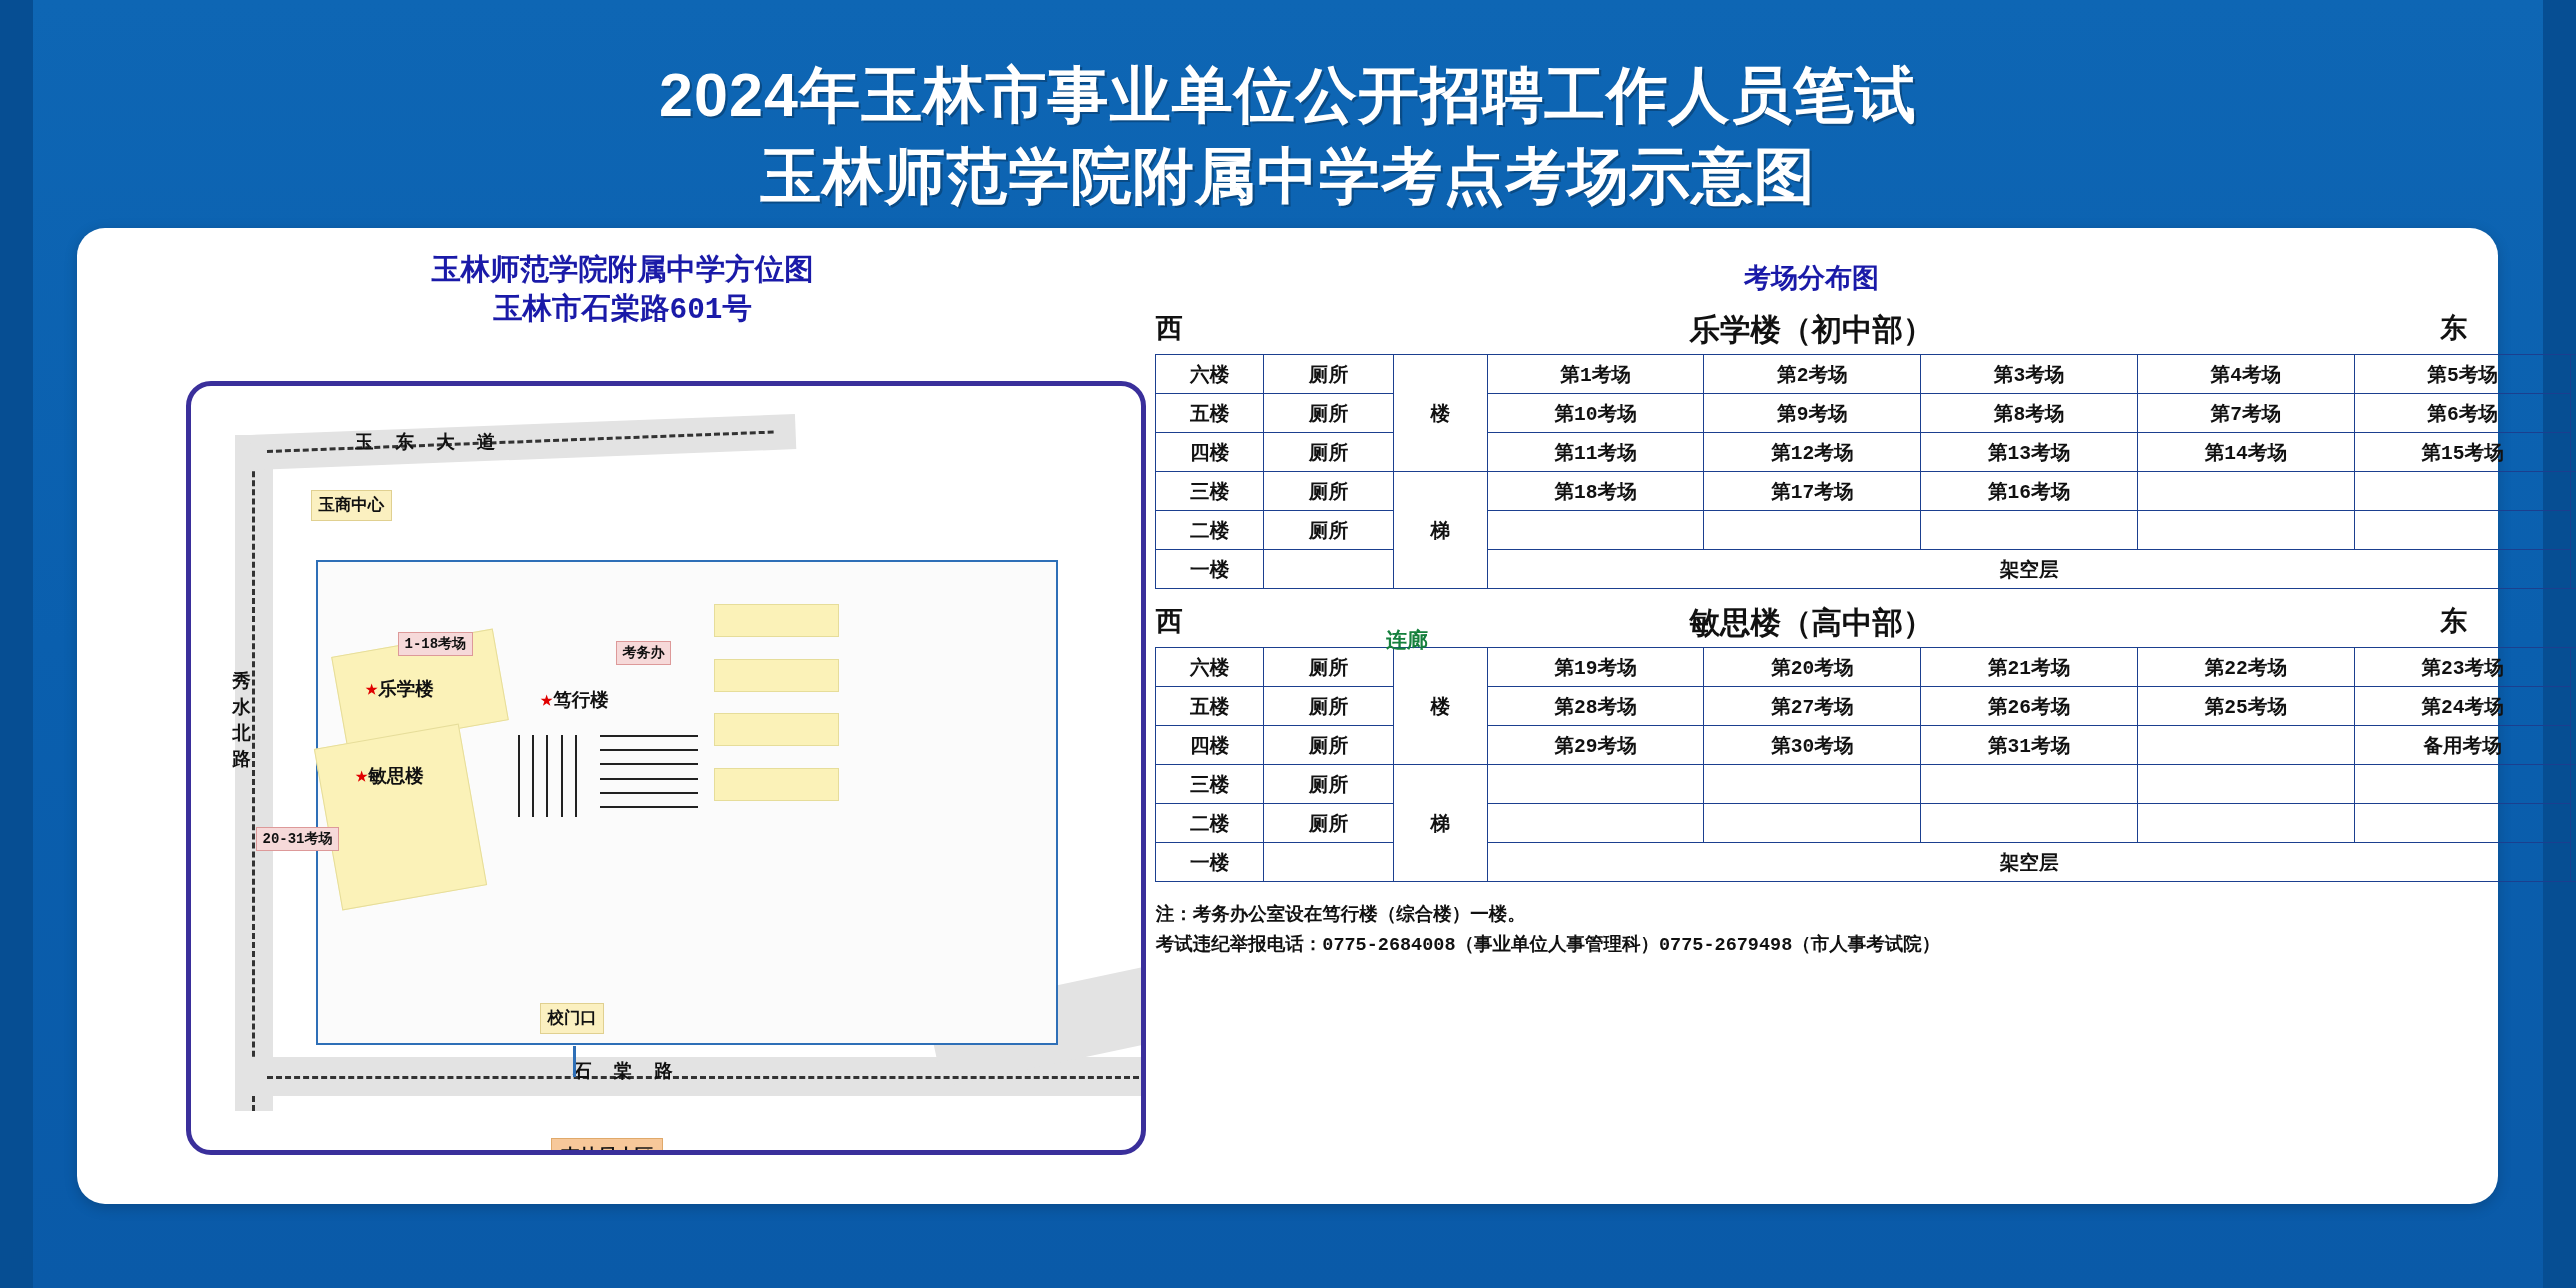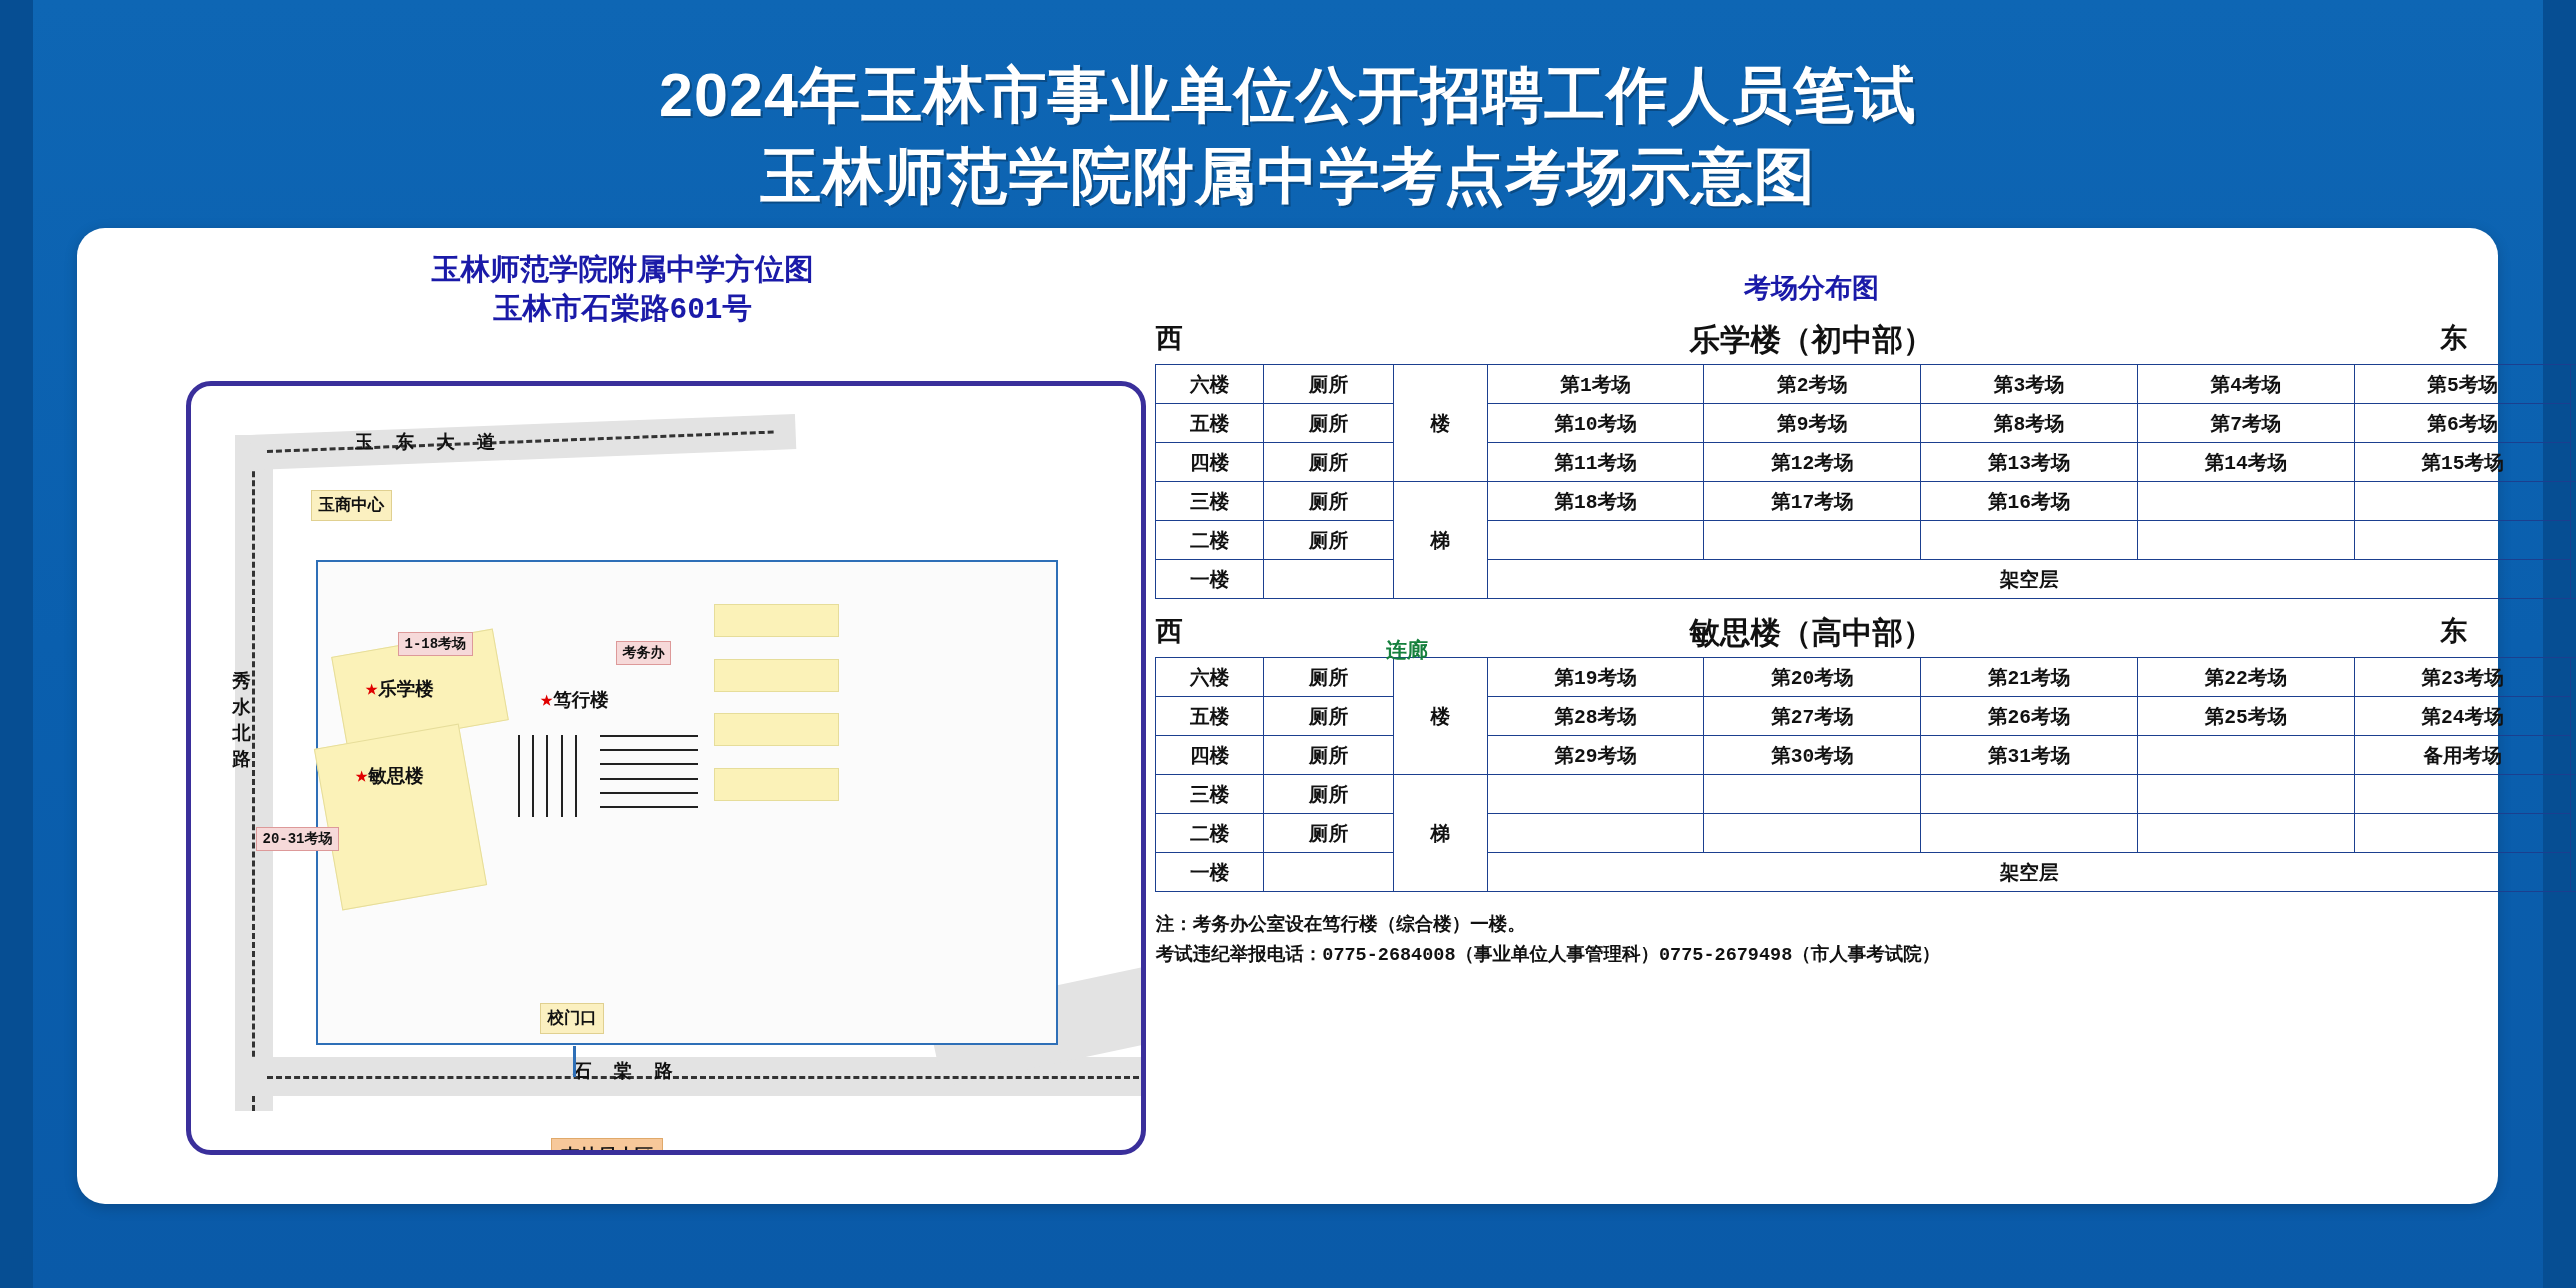--- a/index.html
+++ b/index.html
@@ -129,21 +129,21 @@
   .lines-group { position:absolute; }
   .vline { position:absolute; width:2.2px; background:#222; }
   .hline { position:absolute; height:2.2px; background:#222; }
 
   
   .right-panel {
     position:absolute; left:1069px; top:11px; width:1331px; height:949px;
   }
   .dist-heading {
     text-align:center; color:#1a1aa8; font-weight:bold;
-    font-size:27px; line-height:38px; margin-top:32px;
+    font-size:27px; line-height:38px; margin-top:22px;
   }
   .dir-row {
     position:relative; height:44px; margin-top:11px;
   }
   .dir-west { position:absolute; left:9.8px; top:0; font-weight:bold; font-size:27px; color:#111; }
   .dir-east { position:absolute; right:9.8px; top:0; font-weight:bold; font-size:27px; color:#111; }
   .dir-center { position:absolute; left:0; right:0; text-align:center; font-weight:bold; font-size:30.5px; color:#111; }
 
   table.exam {
     border-collapse:collapse;

